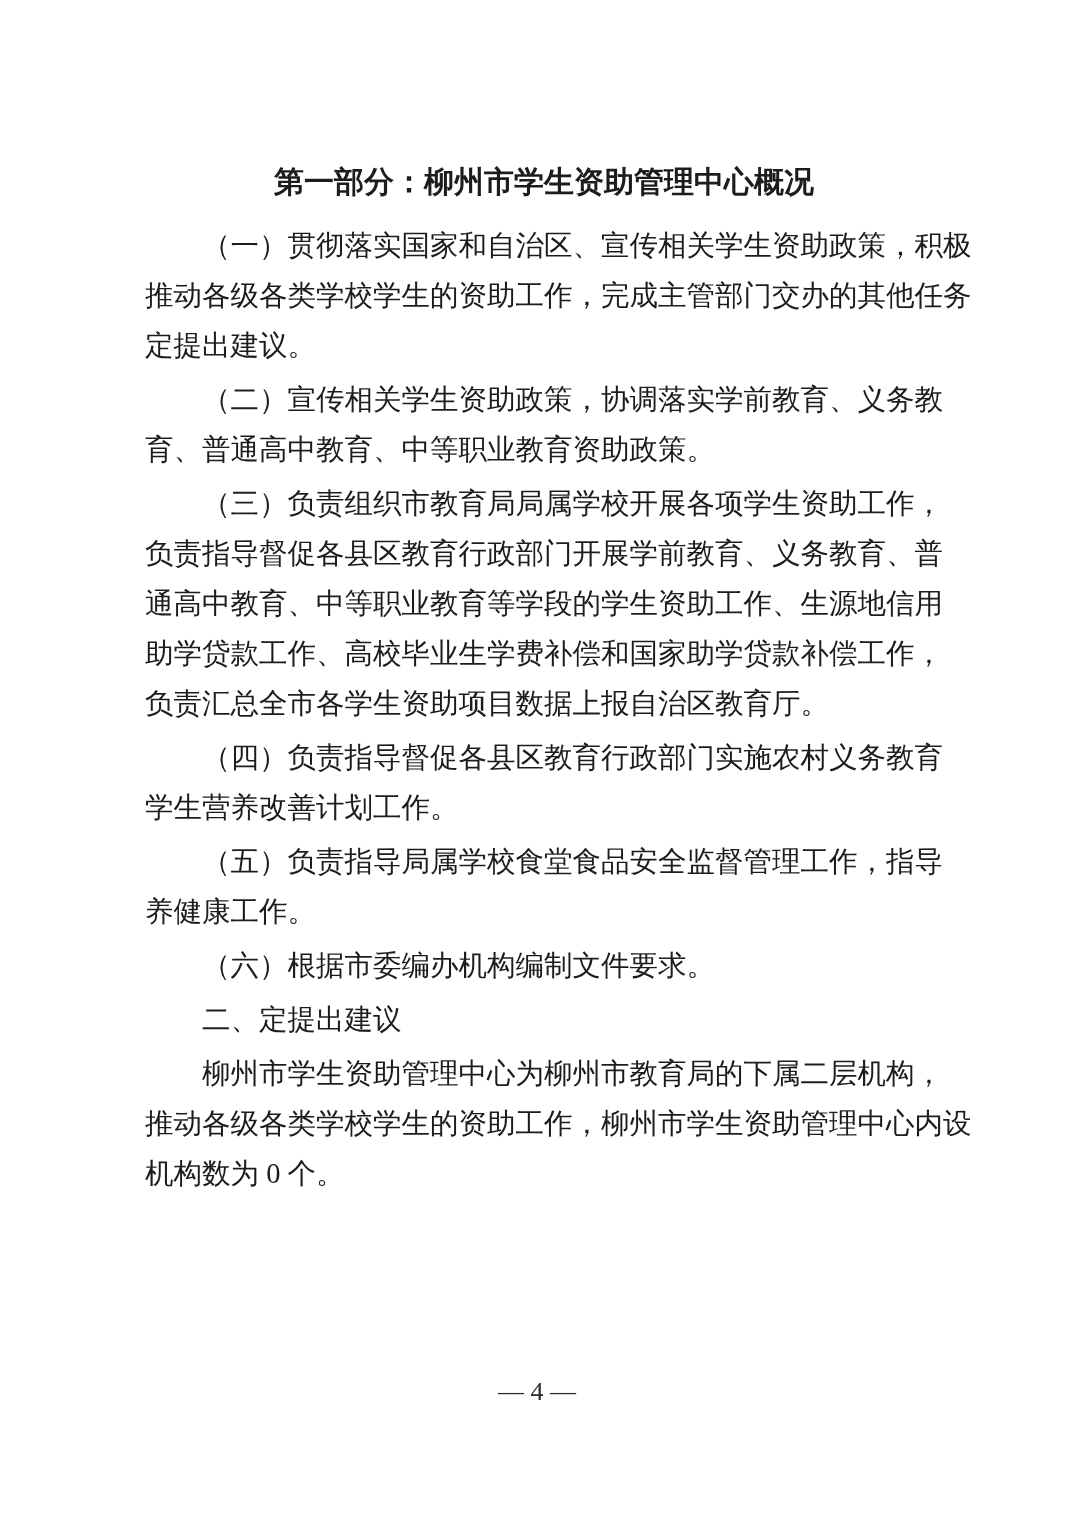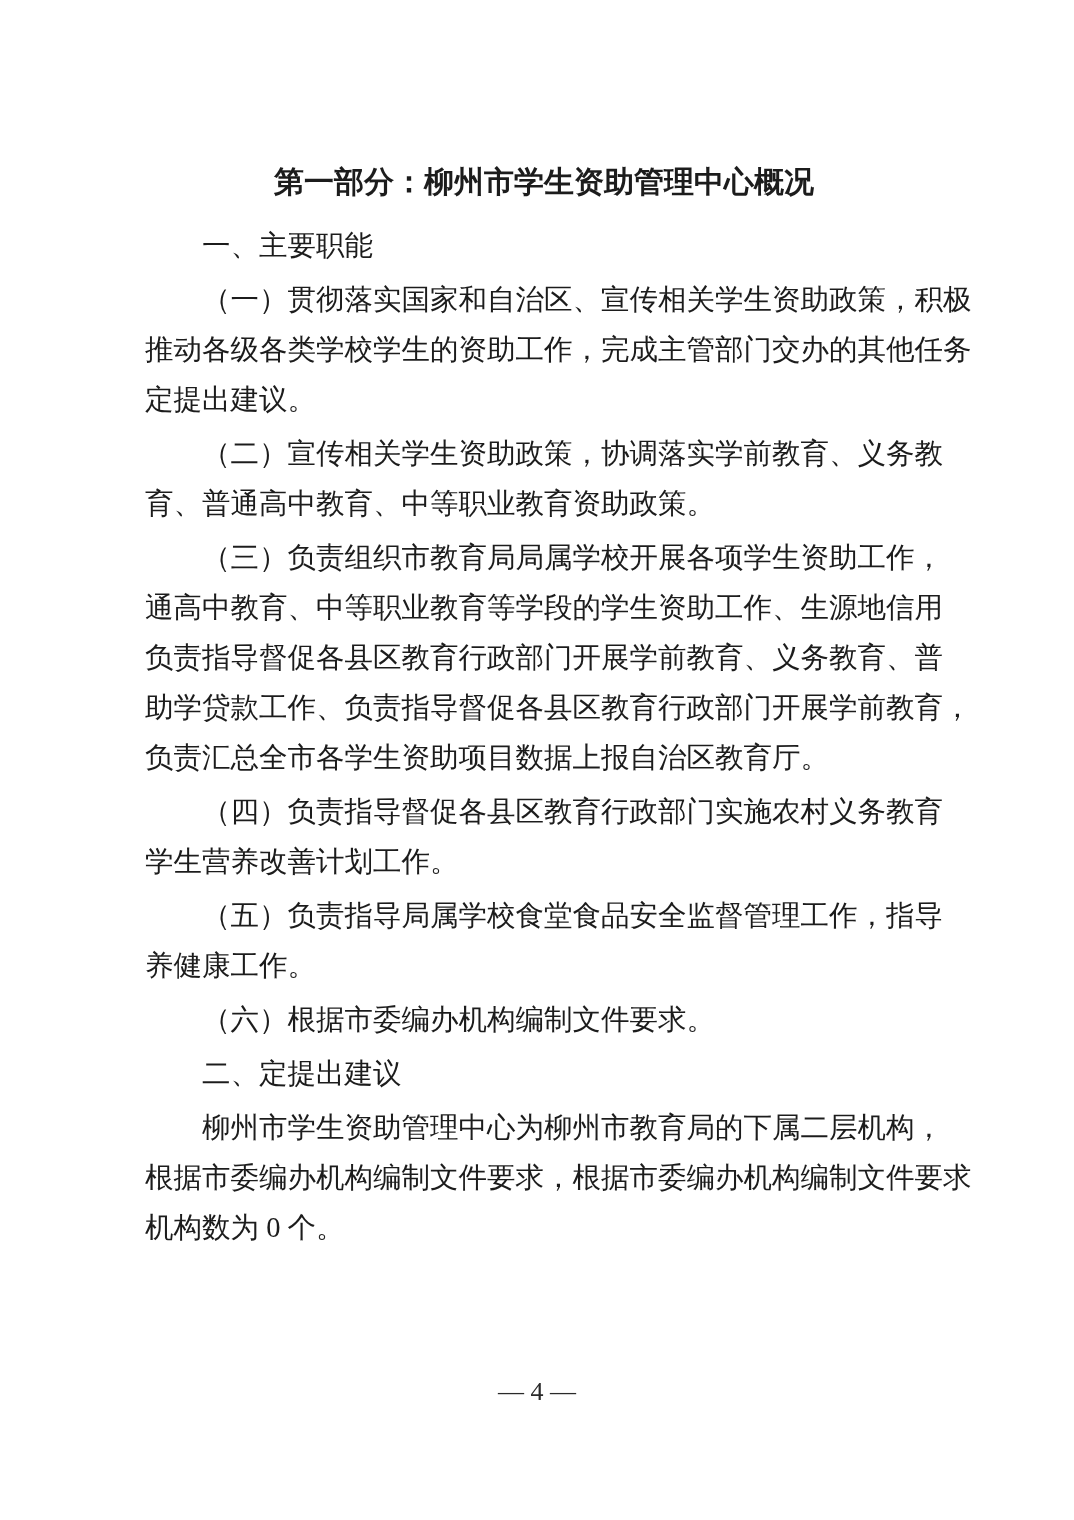--- a/index.html
+++ b/index.html
@@ -57,44 +57,43 @@
     color: #2a2a2a;
   }
 </style>
 </head>
 <body>
 
 <div class="page">
   <div class="content">
     <h1 class="doc-title">第一部分：柳州市学生资助管理中心概况</h1>
 
-    <div class="line indent end">一、主要职能</div>
 
     <div class="line indent">（一）贯彻落实国家和自治区、宣传相关学生资助政策，积极</div>
     <div class="line">推动各级各类学校学生的资助工作，完成主管部门交办的其他任务</div>
     <div class="line end">定提出建议。</div>
 
     <div class="line indent">（二）宣传相关学生资助政策，协调落实学前教育、义务教</div>
     <div class="line end">育、普通高中教育、中等职业教育资助政策。</div>
 
     <div class="line indent">（三）负责组织市教育局局属学校开展各项学生资助工作，</div>
+    <div class="line">负责指导督促各县区教育行政部门开展学前教育、义务教育、普</div>
     <div class="line">通高中教育、中等职业教育等学段的学生资助工作、生源地信用</div>
-    <div class="line">负责指导督促各县区教育行政部门开展学前教育、义务教育、普</div>
-    <div class="line">助学贷款工作、负责指导督促各县区教育行政部门开展学前教育，</div>
+    <div class="line">助学贷款工作、高校毕业生学费补偿和国家助学贷款补偿工作，</div>
     <div class="line end">负责汇总全市各学生资助项目数据上报自治区教育厅。</div>
 
     <div class="line indent">（四）负责指导督促各县区教育行政部门实施农村义务教育</div>
     <div class="line end">学生营养改善计划工作。</div>
 
     <div class="line indent">（五）负责指导局属学校食堂食品安全监督管理工作，指导</div>
     <div class="line end">养健康工作。</div>
 
     <div class="line indent end">（六）根据市委编办机构编制文件要求。</div>
 
     <div class="line indent end">二、定提出建议</div>
 
     <div class="line indent">柳州市学生资助管理中心为柳州市教育局的下属二层机构，</div>
-    <div class="line">根据市委编办机构编制文件要求，根据市委编办机构编制文件要求</div>
+    <div class="line">推动各级各类学校学生的资助工作，柳州市学生资助管理中心内设</div>
     <div class="line end">机构数为 0 个。</div>
   </div>
 
   <div class="footer">— 4 —</div>
 </div>
 
 </body></html>

